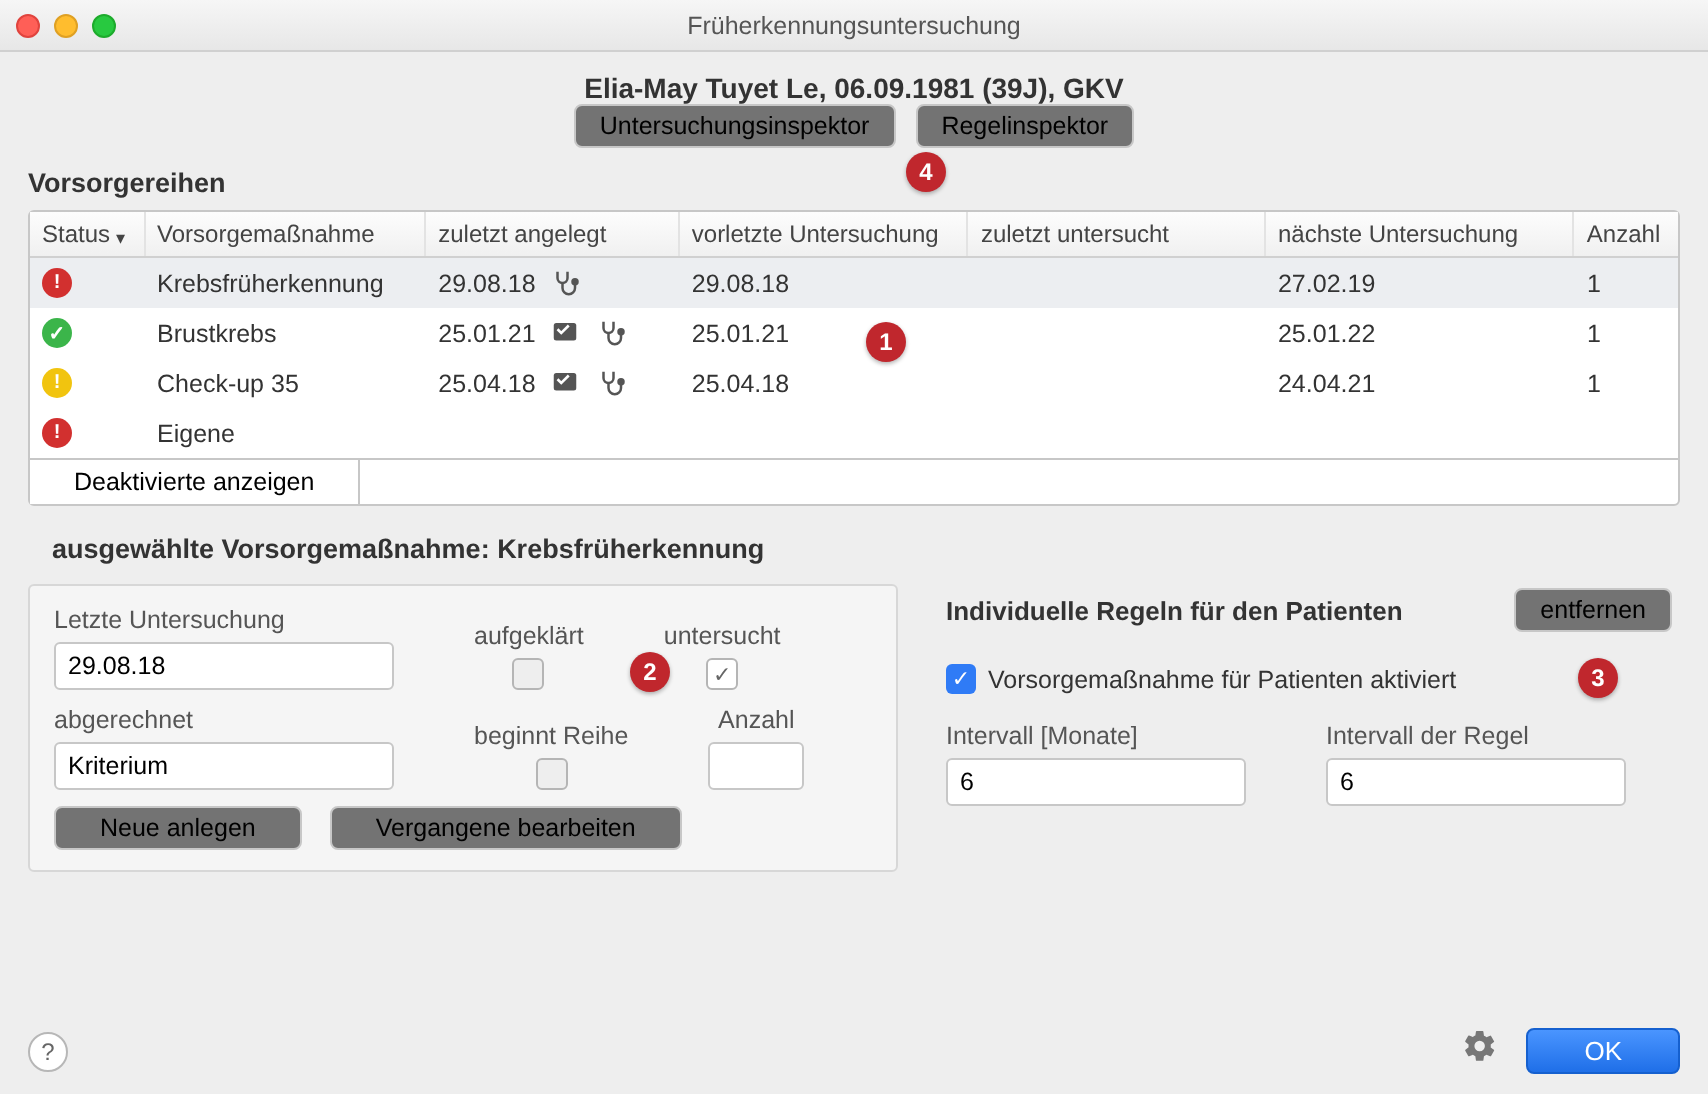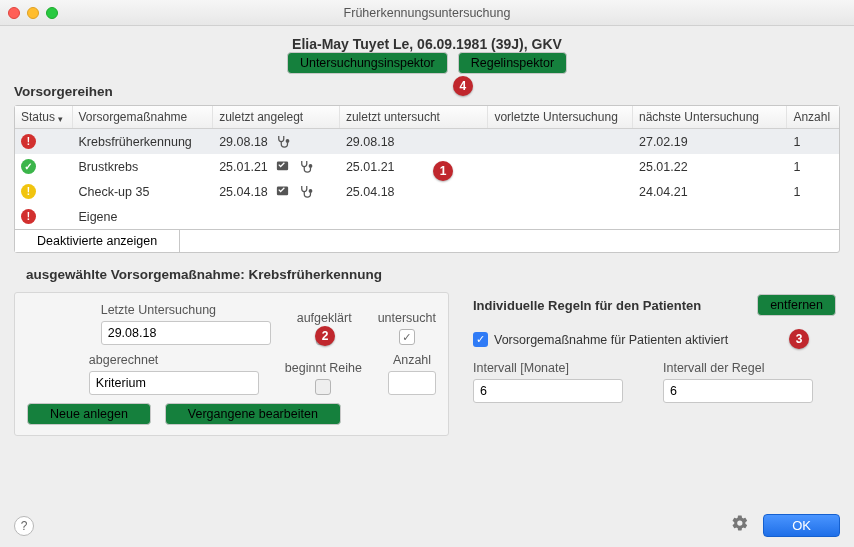--- a/index.html
+++ b/index.html
@@ -25,21 +25,21 @@
 .light { width: 12px; height: 12px; border-radius: 50%; }
 .light.red { background: #ff5f57; border: .5px solid #e0443e; }
 .light.yellow { background: #ffbd2e; border: .5px solid #dfa023; }
 .light.green { background: #28c940; border: .5px solid #1dab2c; }
 .title { flex: 1; text-align: center; color: #555; font-size: 12.5px; }
 .content { padding: 10px 14px 10px 14px; }
 .header-row { display: flex; align-items: center; justify-content: space-between; margin-bottom: 10px; flex-direction: column; }
 .patient { font-weight: 700; font-size: 14px; }
 .header-buttons { display: flex; gap: 10px; align-items: center; position: relative; }
 .btn {
-  background: #15803d; border: 1px solid #c7c7c7; border-radius: 4px;
+  background: #737373; border: 1px solid #c7c7c7; border-radius: 4px;
   padding: 3px 12px; font-size: 12.5px; cursor: pointer;
 }
 .section-title { font-weight: 700; font-size: 13.5px; margin: 8px 0 6px 0; }
 .table-wrap {
   background: #fff; border: 1px solid #c7c7c7; border-radius: 3px;
   height: 148px; display: flex; flex-direction: column;
 }
 .thead { display: flex; background: linear-gradient(#fdfdfd,#f0f0f0); border-bottom: 1px solid #d0d0d0; font-size: 12px; color: #444; }
 .th { padding: 4px 6px; border-right: 1px solid #e3e3e3; display: flex; align-items: flex-end; }
 .th:last-child { border-right: none; }
@@ -66,21 +66,21 @@
   background: #fff; border: none; border-right: 1px solid #c7c7c7;
   padding: 4px 22px; font-size: 12.5px; cursor: pointer;
 }
 .selected-title { font-weight: 700; font-size: 13.5px; margin: 14px 0 10px 12px; }
 .lower { display: flex; gap: 20px; }
 .panel-left {
   background: #f5f5f5; border: 1px solid #d7d7d7; border-radius: 3px;
   padding: 10px 12px 10px 12px; width: 435px;
 }
 .panel-right { flex: 1; padding: 2px 4px 0 4px; }
-.pl-row { display: flex; gap: 26px; margin-bottom: 8px; align-items: flex-end; justify-content: flex-end; }
+.pl-row { display: flex; gap: 40px; margin-bottom: 8px; align-items: flex-end; }
 .field-label { color: #555; font-size: 12.5px; margin-bottom: 4px; display: block; }
 .input {
   background: #fff; border: 1px solid #c7c7c7; border-radius: 3px;
   padding: 3px 6px; font-size: 12.5px; height: 24px; width: 170px;
 }
 .input.small { width: 48px; }
 .chk {
   width: 16px; height: 16px; border: 1px solid #b5b5b5; border-radius: 3px;
   background: #fff; display: inline-flex; align-items: center; justify-content: center;
   font-size: 11px; color: #666;
@@ -145,22 +145,22 @@
   <div class="section-title">Vorsorgereihen</div>
 
   <div class="table-wrap" style="position:relative;">
     <div class="thead">
       <div class="th col-status">
           <span>Status</span>
           <span class="caret">▾</span>
         </div>
       <div class="th col-name">Vorsorgemaßnahme</div>
       <div class="th col-cr">zuletzt angelegt</div>
+      <div class="th col-prev">vorletzte Untersuchung</div>
       <div class="th col-ex">zuletzt untersucht</div>
-      <div class="th col-prev">vorletzte Untersuchung</div>
       <div class="th col-next">nächste Untersuchung</div>
       <div class="th col-anz">Anzahl</div>
     </div>
     <div class="tbody" id="tbody">
         <div class="tr sel">
           <div class="td col-status">
             <span class="status-dot status-red">!</span>
           </div>
           <div class="td col-name">Krebsfrüherkennung</div>
           <div class="td col-cr">

